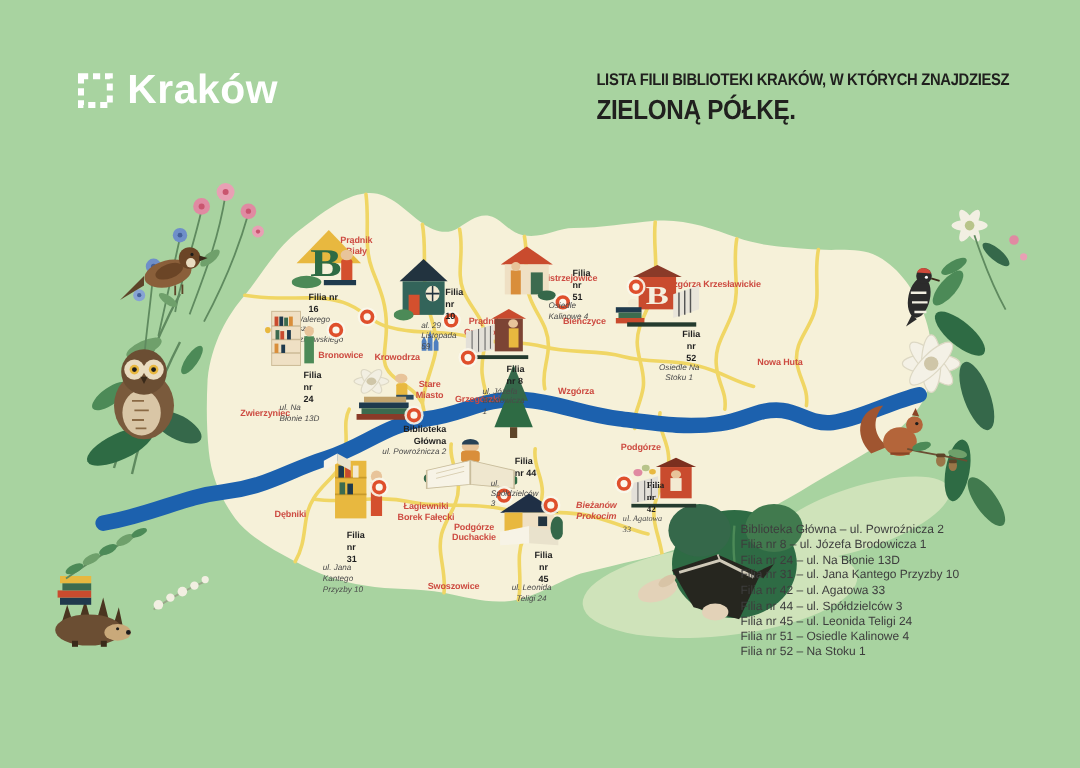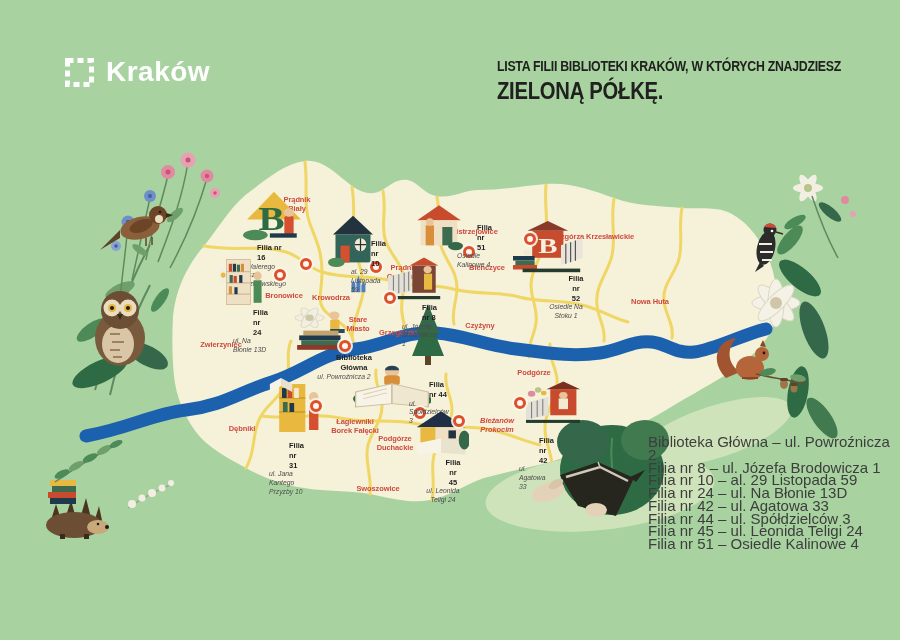--- a/index.html
+++ b/index.html
@@ -2,21 +2,21 @@
 <html><head>
 <meta charset="utf-8">
 <style>
   html,body{margin:0;padding:0;background:#a8d3a0;}
   .stage{position:relative;width:900px;height:640px;overflow:hidden;background:#a8d3a0;
          font-family:"Liberation Sans",sans-serif;}
   #map-art{position:absolute;left:0;top:0;}
 
   
   .logo{position:absolute;left:64px;top:56px;display:flex;align-items:center;gap:11px;color:#ffffff;}
-  .logo-text{font-size:28px;font-weight:600;letter-spacing:.5px;}
+  .logo-text{font-size:34px;font-weight:600;letter-spacing:.5px;}
 
   
   .title{position:absolute;left:497px;top:58px;color:#20201e;transform:scale(.88,1);transform-origin:left top;}
   .title-line1{font-size:14px;font-weight:800;letter-spacing:-.3px;white-space:nowrap;}
   .title-line2{font-size:23px;font-weight:800;letter-spacing:-.3px;margin-top:4px;white-space:nowrap;}
 
   
   .district{position:absolute;transform:translate(-50%,-50%);color:#cd4b41;font-size:7.5px;
             font-weight:700;text-align:center;white-space:pre-line;line-height:1.25;letter-spacing:-.1px;}
   .church{display:none;position:absolute;left:50%;top:-24px;transform:translateX(-50%);}
@@ -26,21 +26,21 @@
   .branch{position:absolute;left:0;top:0;}
   .bicon{position:absolute;}
   .marker{position:absolute;width:6px;height:6px;background:#fbf7ec;border:3.5px solid #df4f2c;
           border-radius:50%;transform:translate(-50%,-50%);box-shadow:0 0 0 2px rgba(250,247,235,.9);}
   .branch-label{position:absolute;color:#1f1f1f;line-height:1.3;}
   .branch-label.center{transform:translateX(-50%);text-align:center;}
   .branch-name{font-size:7.5px;font-weight:700;padding-left:20px;}
   .branch-addr{font-size:6.8px;font-style:italic;color:#4a4a4a;}
 
   
-  .legend{position:absolute;left:648px;top:436px;color:#3d3d3d;font-size:15px;line-height:12.75px;}
+  .legend{position:absolute;left:617px;top:436px;color:#3d3d3d;font-size:10px;line-height:12.75px;}
 </style>
 </head>
 <body>
 
 <div class="stage">
 
   <svg id="map-art" width="900" height="640" viewBox="0 0 900 640">
 
     <path fill="#f6f1d9" d="
       M 173,316 C 176,286 190,262 204,246 C 220,226 232,204 252,190 C 268,178 286,163 305,161
@@ -434,21 +434,21 @@
       </svg>
       <span class="district-text">Stare
 Miasto</span>
     </div>
       <div class="district" style="left: 398px; top: 323px;">
       
       <span class="district-text">Grzegórzki</span>
     </div>
       <div class="district" style="left: 480px; top: 316px;">
       
-      <span class="district-text">Czyżyny</span>
+      <span class="district-text">Wzgórza</span>
     </div>
       <div class="district" style="left: 534px; top: 363px;">
       
       <span class="district-text">Podgórze</span>
     </div>
       <div class="district" style="left: 242px; top: 419px;">
       
       <span class="district-text">Dębniki</span>
     </div>
       <div class="district" style="left: 343px; top: 417px; margin-left: 12px;">
@@ -530,21 +530,21 @@
       <div class="branch-label" style="left: 402px; top: 303px;">
         <div class="branch-name">Filia nr 8</div>
         <div class="branch-addr">ul. Józefa Brodowicza 1</div>
       </div>
     </div>
       <div class="branch">
       <svg class="bicon" width="62" height="48" viewBox="0 0 60 60" preserveAspectRatio="none" style="left: 293px; top: 305px;">
           <use href="#sym-bookstack" xlink:href="#sym-bookstack"></use>
         </svg>
       <div class="marker" style="left: 345px; top: 346px;"></div>
-      <div class="branch-label center" style="left: 344px; top: 353px;">
+      <div class="branch-label center" style="left: 344px; top: 353px; text-align: right;">
         <div class="branch-name">Biblioteka Główna</div>
         <div class="branch-addr">ul. Powroźnicza 2</div>
       </div>
     </div>
       <div class="branch">
       <svg class="bicon" width="78" height="50" viewBox="0 0 60 60" preserveAspectRatio="none" style="left: 353px; top: 362px;">
           <use href="#sym-openbook" xlink:href="#sym-openbook"></use>
         </svg>
       <div class="marker" style="left: 420px; top: 413px;"></div>
       <div class="branch-label" style="left: 409px; top: 380px;">
@@ -560,40 +560,41 @@
       <div class="branch-label" style="left: 269px; top: 441px;">
         <div class="branch-name">Filia nr 31</div>
         <div class="branch-addr">ul. Jana Kantego Przyzby 10</div>
       </div>
     </div>
       <div class="branch">
       <svg class="bicon" width="56" height="46" viewBox="0 0 60 60" preserveAspectRatio="none" style="left: 526px; top: 380px;">
           <use href="#sym-house-bench" xlink:href="#sym-house-bench"></use>
         </svg>
       <div class="marker" style="left: 520px; top: 403px;"></div>
-      <div class="branch-label" style="left: 519px; top: 436px;">
+      <div class="branch-label" style="left: 519px; top: 400px; font-family: Liberation Serif, serif;">
         <div class="branch-name">Filia nr 42</div>
         <div class="branch-addr">ul. Agatowa 33</div>
       </div>
     </div>
       <div class="branch">
       <svg class="bicon" width="56" height="48" viewBox="0 0 60 60" preserveAspectRatio="none" style="left: 413px; top: 408px;">
           <use href="#sym-house-dark" xlink:href="#sym-house-dark"></use>
         </svg>
       <div class="marker" style="left: 459px; top: 421px;"></div>
       <div class="branch-label center" style="left: 443px; top: 458px;">
         <div class="branch-name">Filia nr 45</div>
         <div class="branch-addr">ul. Leonida Teligi 24</div>
       </div>
     </div>
     </div>
   <div class="legend">
       <div class="legend-line">Biblioteka Główna – ul. Powroźnicza 2</div>
       <div class="legend-line">Filia nr 8 – ul. Józefa Brodowicza 1</div>
-      <div class="legend-line">Filia nr 10 – al. 29 Listopada 59</div>
       <div class="legend-line">Filia nr 24 – ul. Na Błonie 13D</div>
+      <div class="legend-line">Filia nr 31 – ul. Jana Kantego Przyzby 10</div>
       <div class="legend-line">Filia nr 42 – ul. Agatowa 33</div>
       <div class="legend-line">Filia nr 44 – ul. Spółdzielców 3</div>
       <div class="legend-line">Filia nr 45 – ul. Leonida Teligi 24</div>
       <div class="legend-line">Filia nr 51 – Osiedle Kalinowe 4</div>
+      <div class="legend-line">Filia nr 52 – Na Stoku 1</div>
     </div>
 
 </div>
 
 </body></html>

